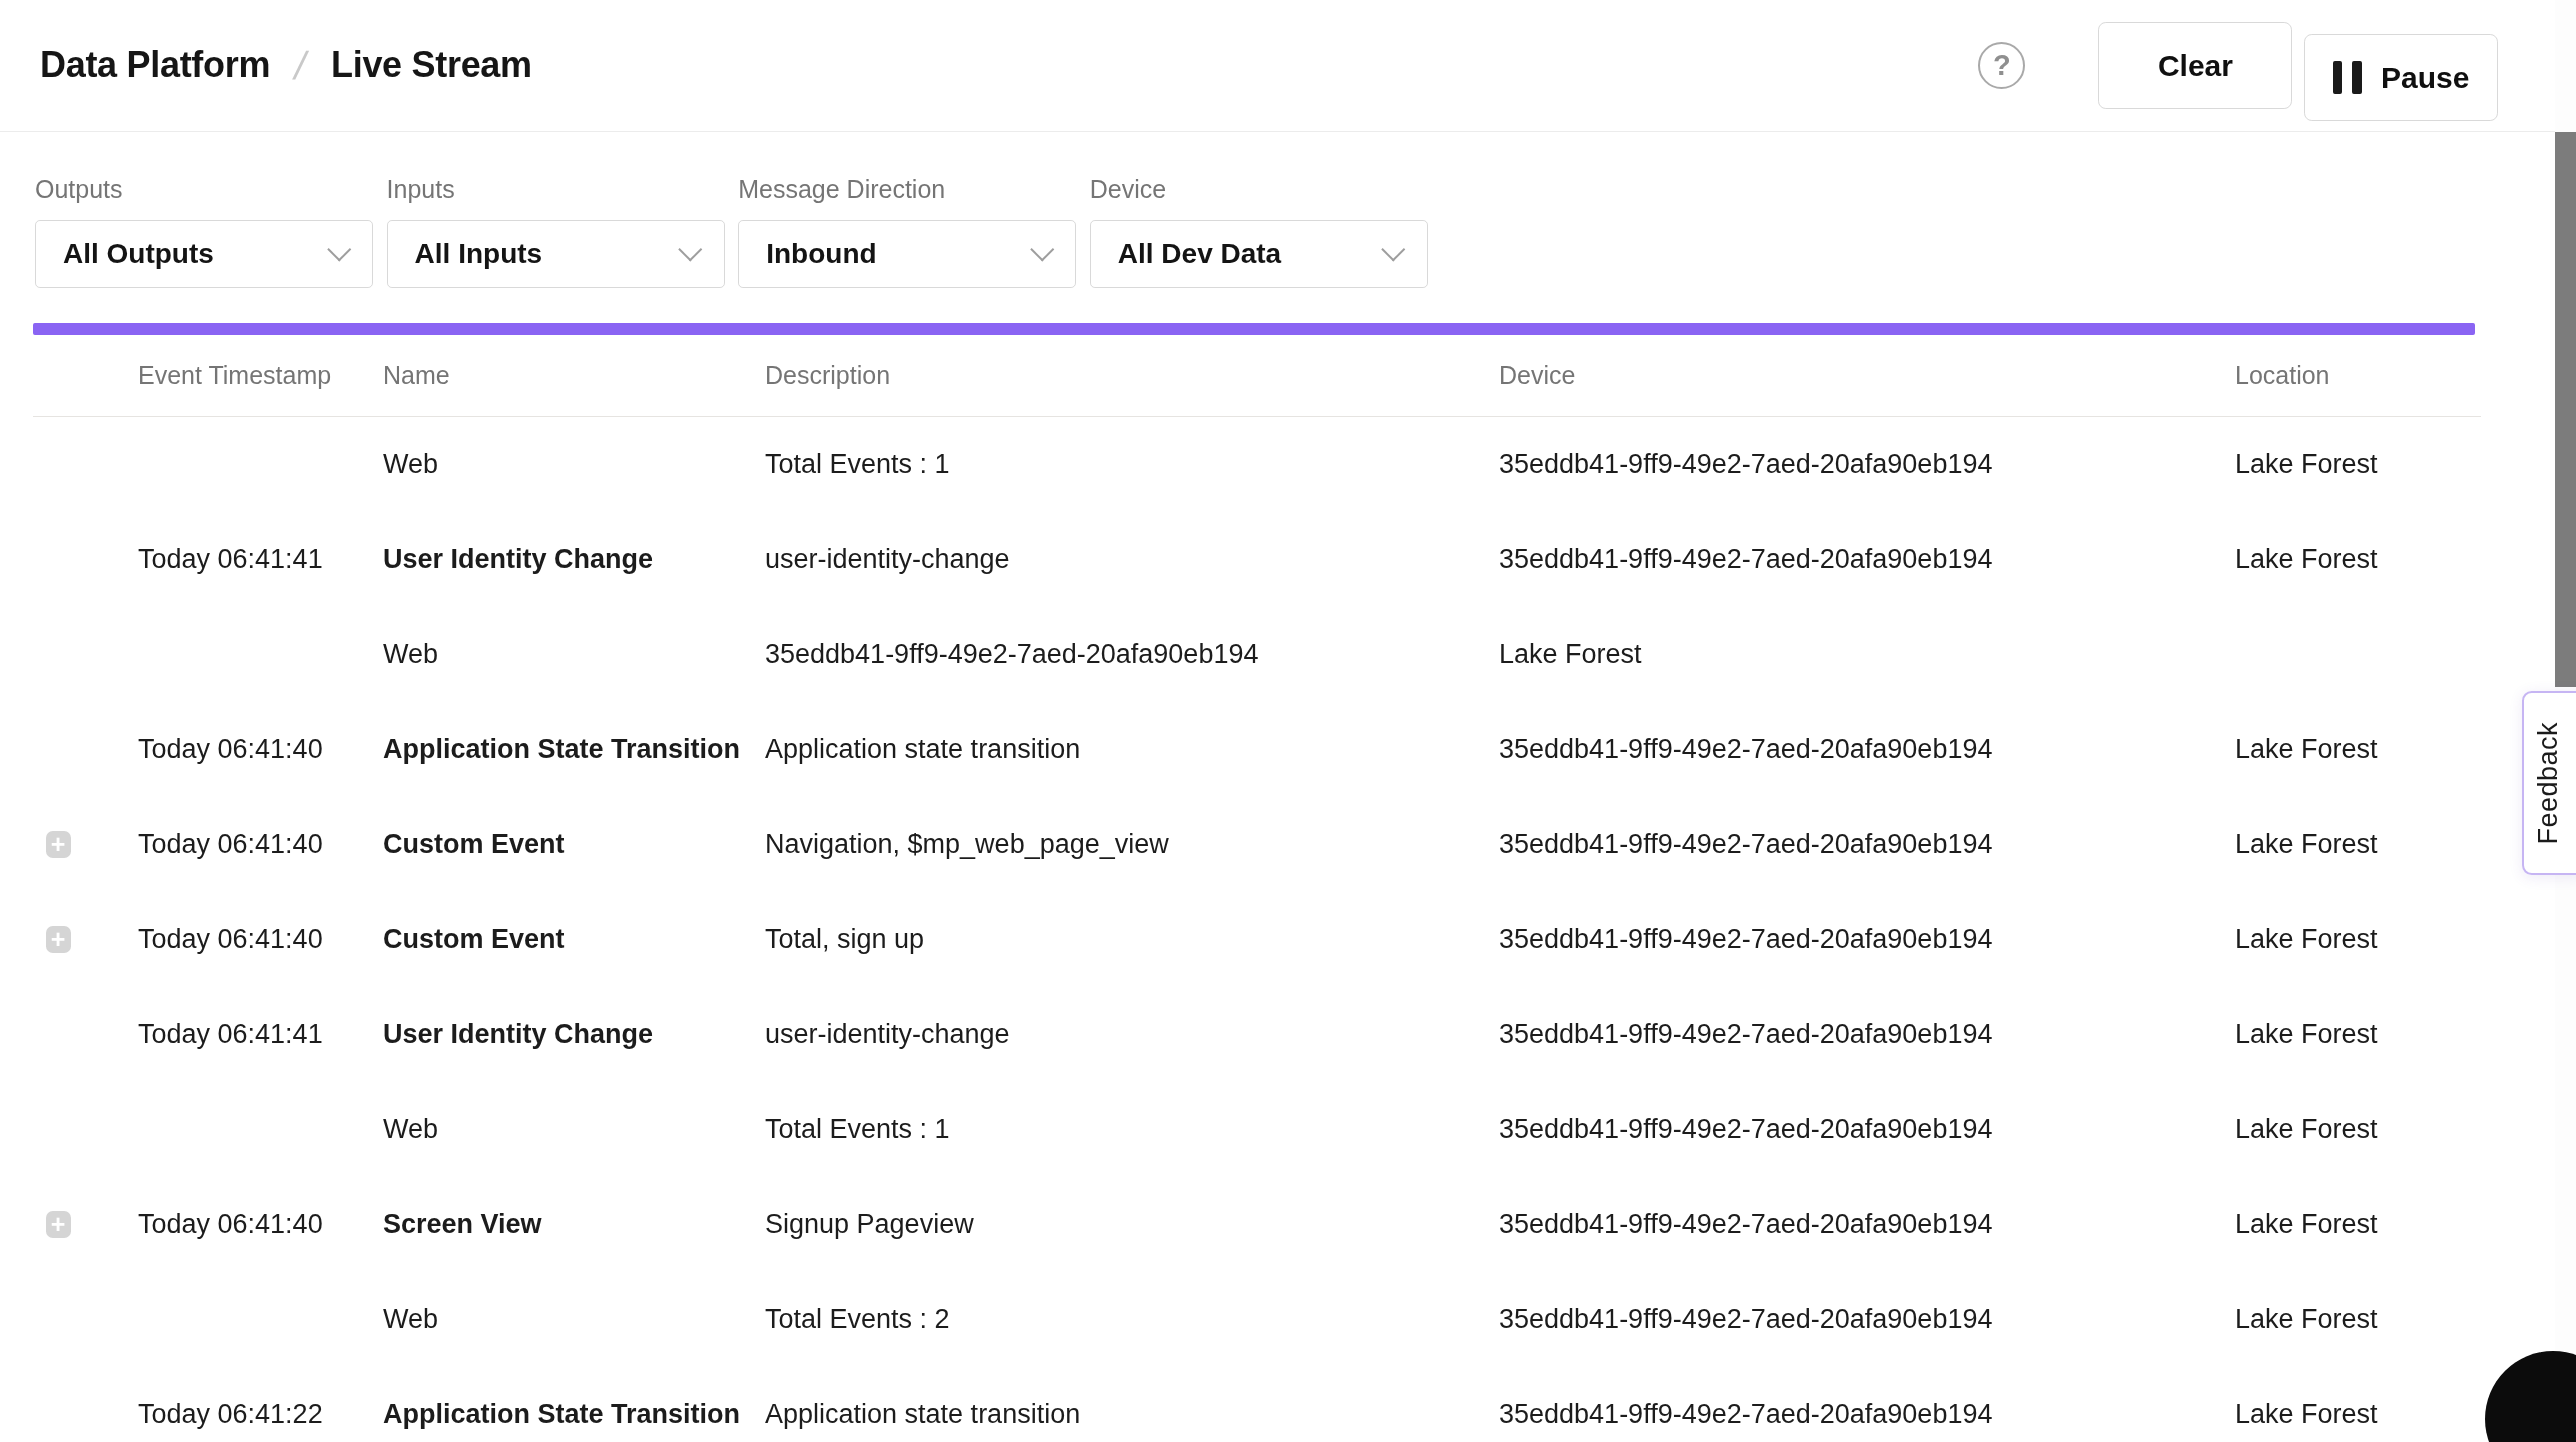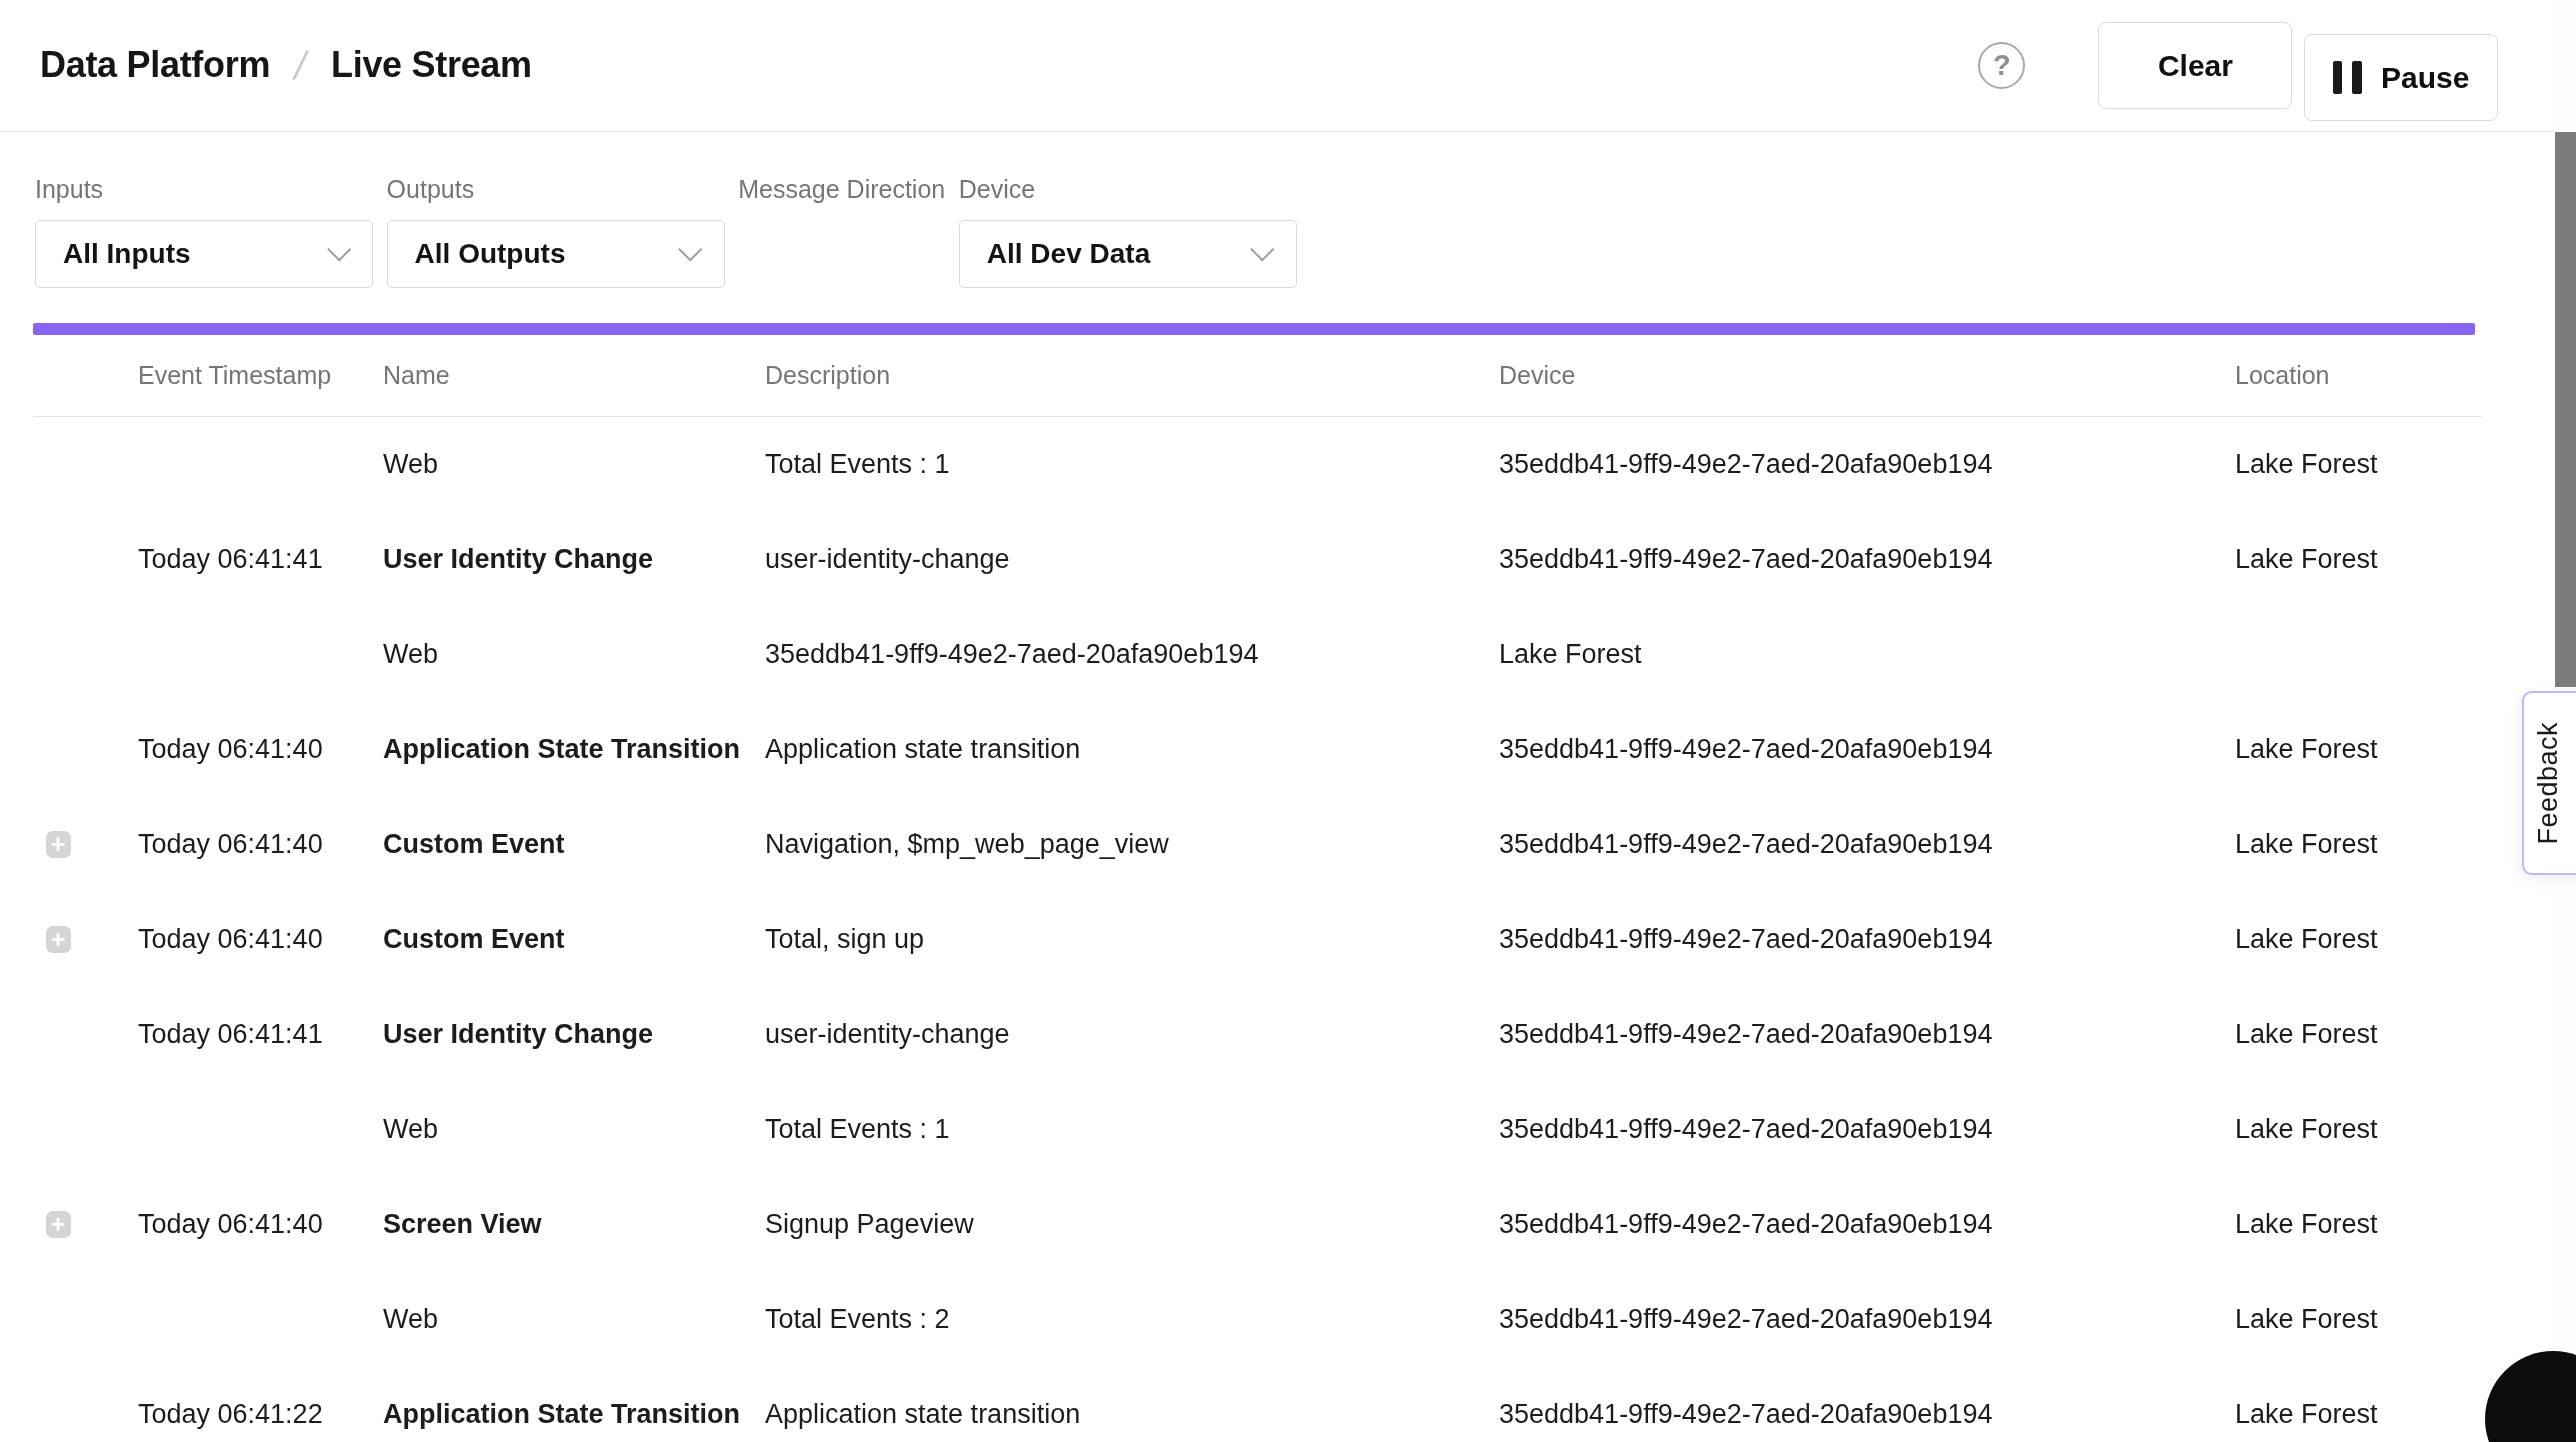--- a/index.html
+++ b/index.html
@@ -79,35 +79,39 @@
           <i></i>
           <i></i>
         </span>
       <span>Pause</span>
     </button>
   </div>
 </div>
 
 <div class="filters">
   <div class="filter">
+    <div class="filter-label">Outputs</div>
+    <div class="select">
+      <span class="select-value">All Outputs</span>
+      <span class="chev"></span>
+    </div>
+  </div>
+  <div class="filter">
     <div class="filter-label">Inputs</div>
     <div class="select">
       <span class="select-value">All Inputs</span>
       <span class="chev"></span>
     </div>
   </div>
   <div class="filter">
-    <div class="filter-label">Outputs</div>
-    <div class="select">
-      <span class="select-value">All Outputs</span>
-      <span class="chev"></span>
-    </div>
-  </div>
-  <div class="filter">
     <div class="filter-label">Message Direction</div>
+    <div class="select">
+      <span class="select-value">Inbound</span>
+      <span class="chev"></span>
+    </div>
   </div>
   <div class="filter">
     <div class="filter-label">Device</div>
     <div class="select">
       <span class="select-value">All Dev Data</span>
       <span class="chev"></span>
     </div>
   </div>
 </div>
 

